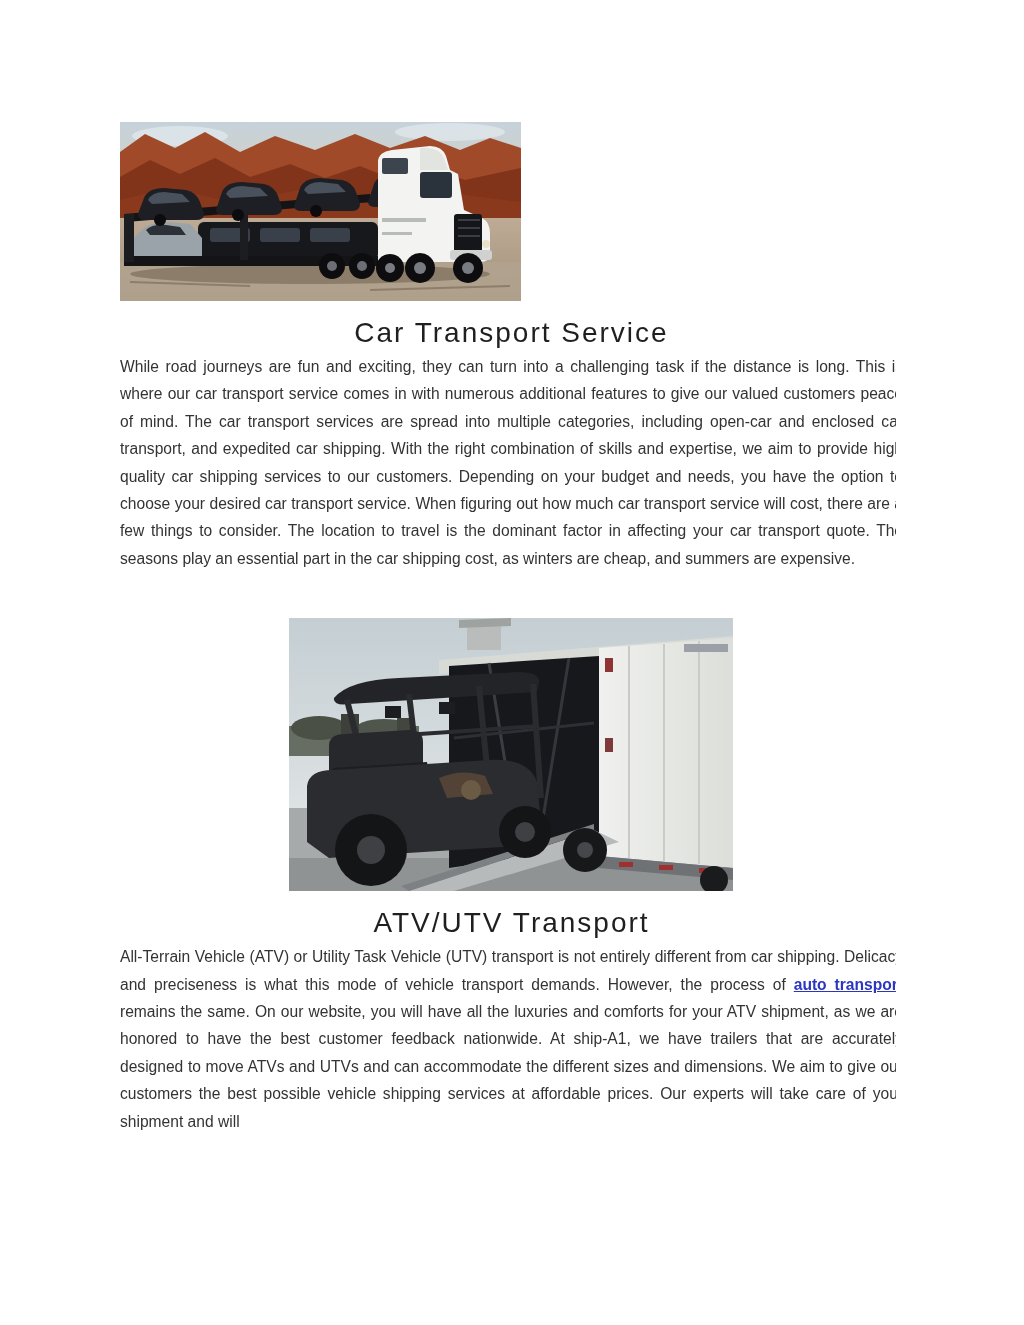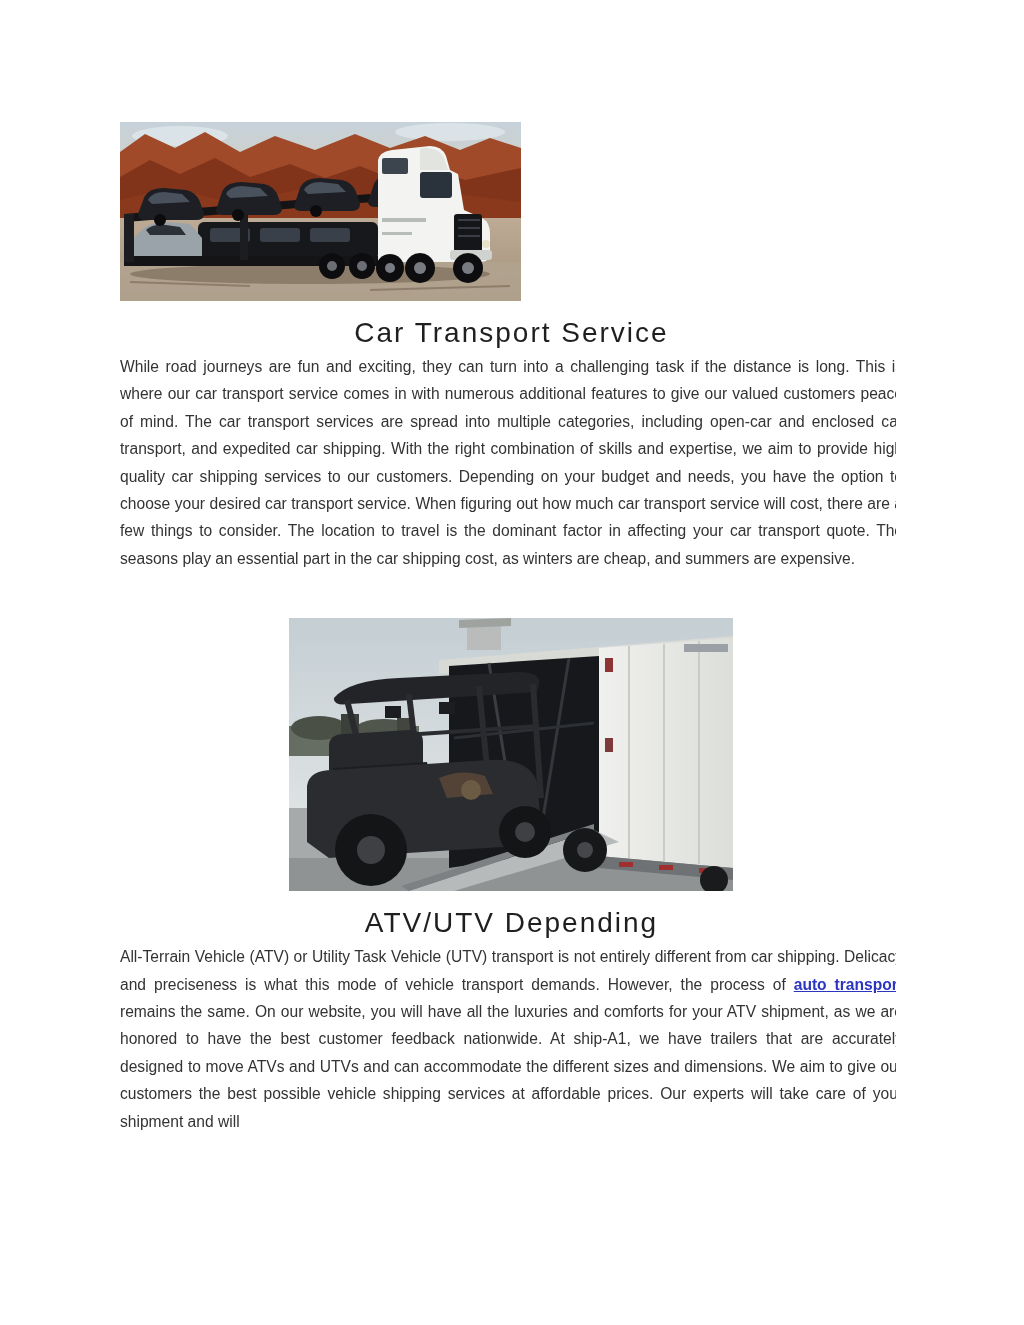--- a/index.html
+++ b/index.html
@@ -223,18 +223,18 @@
         <circle cx="82" cy="232" r="36" fill="#141517"></circle>
         <circle cx="82" cy="232" r="14" fill="#3e4044"></circle>
         <circle cx="236" cy="214" r="26" fill="#141517"></circle>
         <circle cx="236" cy="214" r="10" fill="#3e4044"></circle>
 
         <circle cx="296" cy="232" r="22" fill="#17181a"></circle>
         <circle cx="296" cy="232" r="8" fill="#45474b"></circle>
       </g>
     </svg>
 
-    <h1 class="doc-heading">ATV/UTV Depending</h1>
+    <h1 class="doc-heading">ATV/UTV Transport</h1>
 
     <p class="doc-paragraph"><span>All-Terrain Vehicle (ATV) or Utility Task Vehicle (UTV) transport is not entirely different from car shipping. Delicacy and preciseness is what this mode of vehicle transport demands. However, the process of </span><a href="#" class="doc-link">auto transport</a><span> remains the same. On our website, you will have all the luxuries and comforts for your ATV shipment, as we are honored to have the best customer feedback nationwide. At ship-A1, we have trailers that are accurately designed to move ATVs and UTVs and can accommodate the different sizes and dimensions. We aim to give our customers the best possible vehicle shipping services at affordable prices. Our experts will take care of your shipment and will</span></p>
 
   </div>
 </div>
 
 </body></html>

